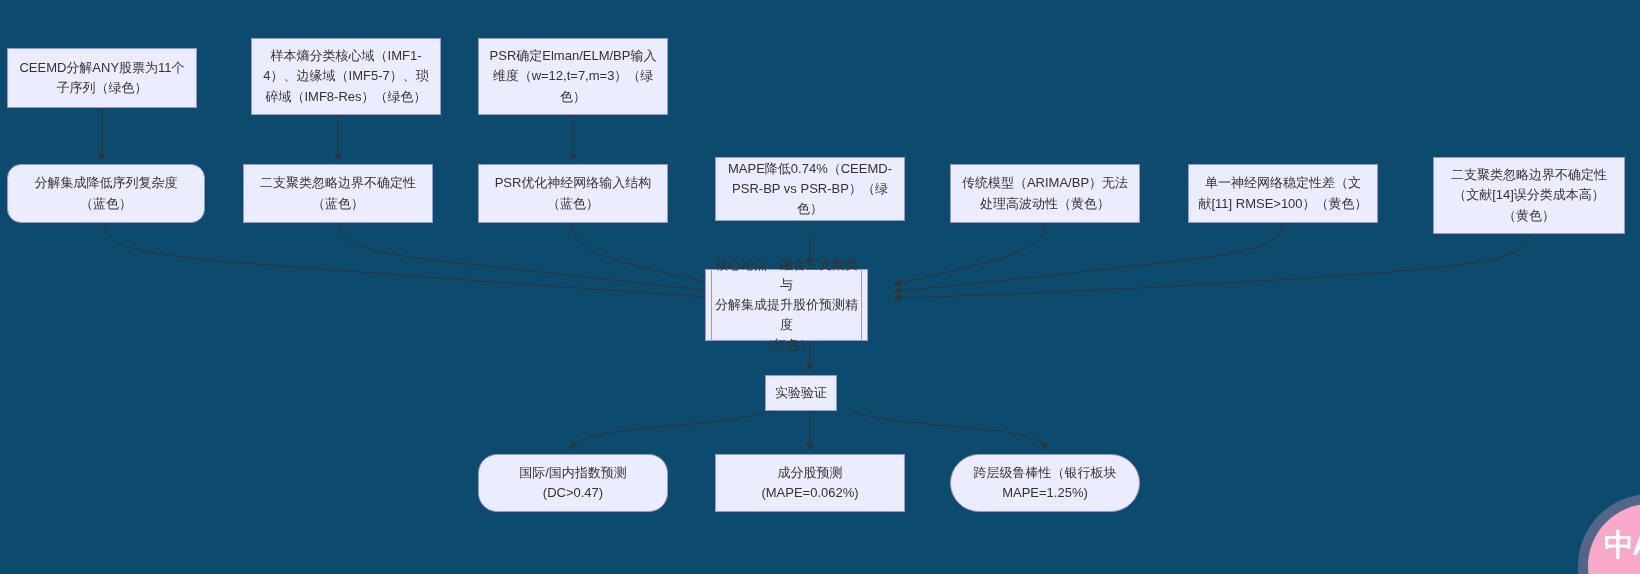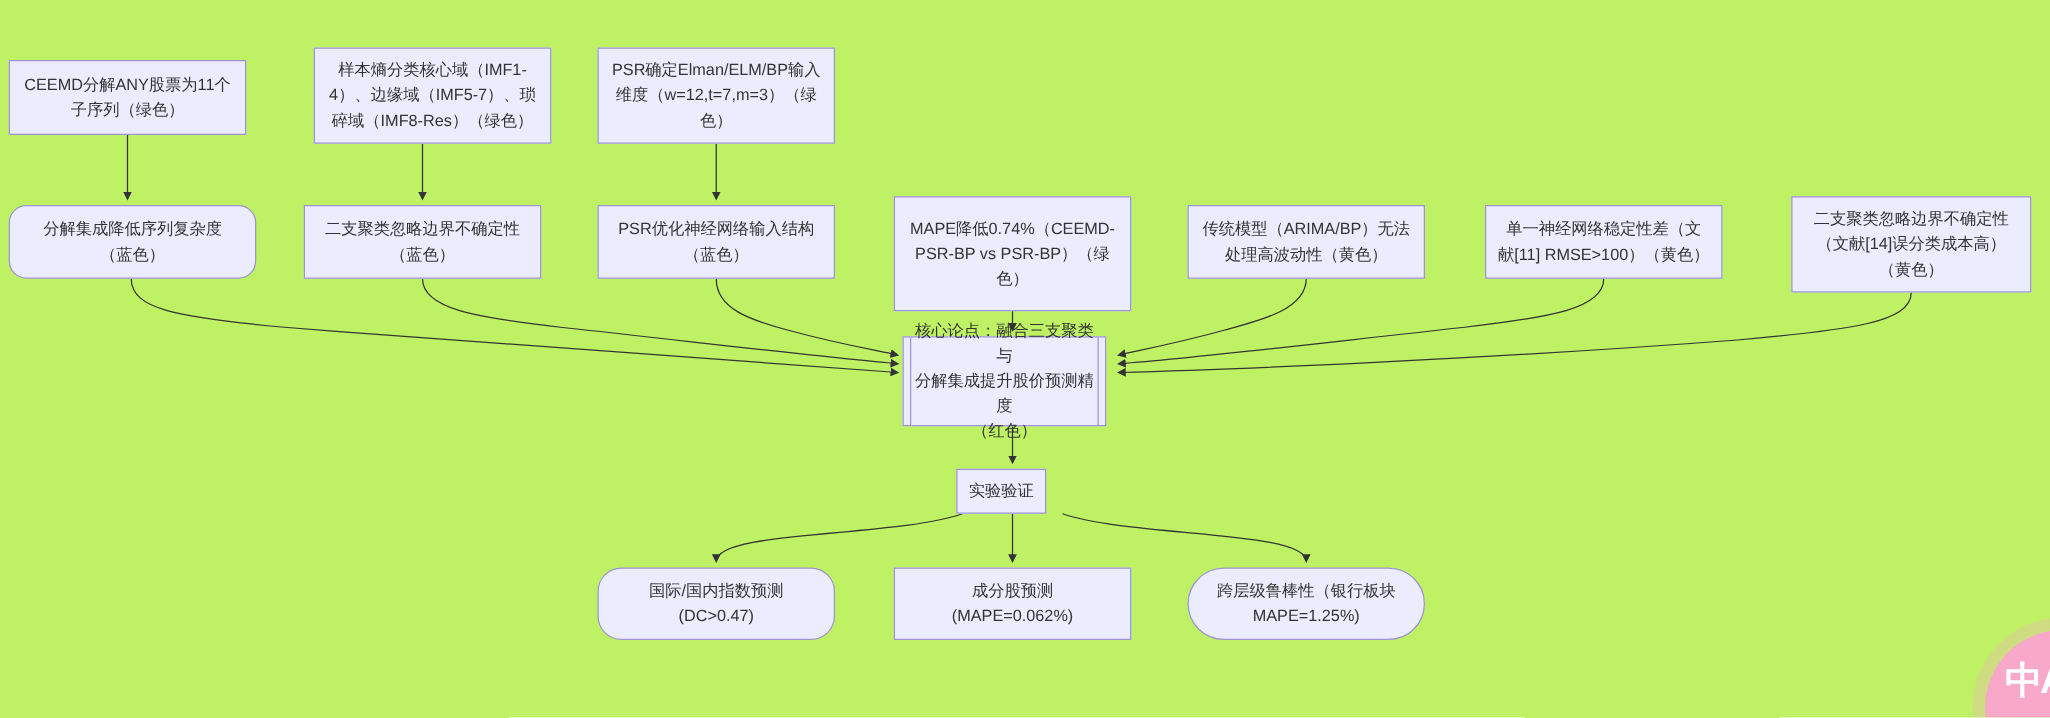--- a/index.html
+++ b/index.html
@@ -6,21 +6,21 @@
     margin: 0;
     padding: 0;
     background: #ffffff;
     font-family: "Liberation Sans", "DejaVu Sans", sans-serif;
   }
   #canvas {
     position: relative;
     width: 1640px;
     height: 574px;
     overflow: hidden;
-    background: #bef264;
+    background: #0c4a6e;
   }
   #edges {
     position: absolute;
     left: 0; top: 0;
     width: 1640px; height: 574px;
     pointer-events: none;
   }
   .node {
     position: absolute;
     box-sizing: border-box;
@@ -106,32 +106,32 @@
   <div class="node" style="left:478px; top:38px;  width:190px; height:77px;">PSR确定Elman/ELM/BP输入
 维度（w=12,t=7,m=3）（绿
 色）</div>
 
   <div class="node" style="left:7px;   top:164px; width:198px; height:59px;border-radius:14px;">分解集成降低序列复杂度
 （蓝色）</div>
   <div class="node" style="left:243px; top:164px; width:190px; height:59px;">二支聚类忽略边界不确定性
 （蓝色）</div>
   <div class="node" style="left:478px; top:164px; width:190px; height:59px;">PSR优化神经网络输入结构
 （蓝色）</div>
-  <div class="node" style="left:715px; top:157px; width:190px; height:92px;">MAPE降低0.74%（CEEMD-
+  <div class="node" style="left:715px; top:157px; width:190px; height:64px;">MAPE降低0.74%（CEEMD-
 PSR-BP vs PSR-BP）（绿
 色）</div>
   <div class="node" style="left:950px; top:164px; width:190px; height:59px;">传统模型（ARIMA/BP）无法
 处理高波动性（黄色）</div>
   <div class="node" style="left:1188px;top:164px; width:190px; height:59px;">单一神经网络稳定性差（文
 献[11] RMSE&gt;100）（黄色）</div>
   <div class="node" style="left:1433px;top:157px; width:192px; height:77px;">二支聚类忽略边界不确定性
 （文献[14]误分类成本高）
 （黄色）</div>
 
-  <div class="node subroutine" style="left:722px; top:269px; width:163px; height:72px;">核心论点：融合三支聚类与
+  <div class="node subroutine" style="left:705px; top:269px; width:163px; height:72px;">核心论点：融合三支聚类与
 分解集成提升股价预测精度
 （红色）</div>
 
   <div class="node" style="left:765px; top:375px; width:72px;  height:36px;">实验验证</div>
 
   <div class="node" style="left:478px; top:454px; width:190px; height:58px;border-radius:19px;">国际/国内指数预测
 (DC&gt;0.47)</div>
   <div class="node" style="left:715px; top:454px; width:190px; height:58px;">成分股预测
 (MAPE=0.062%)</div>
   <div class="node" style="left:950px; top:454px; width:190px; height:58px;border-radius:29px;">跨层级鲁棒性（银行板块

